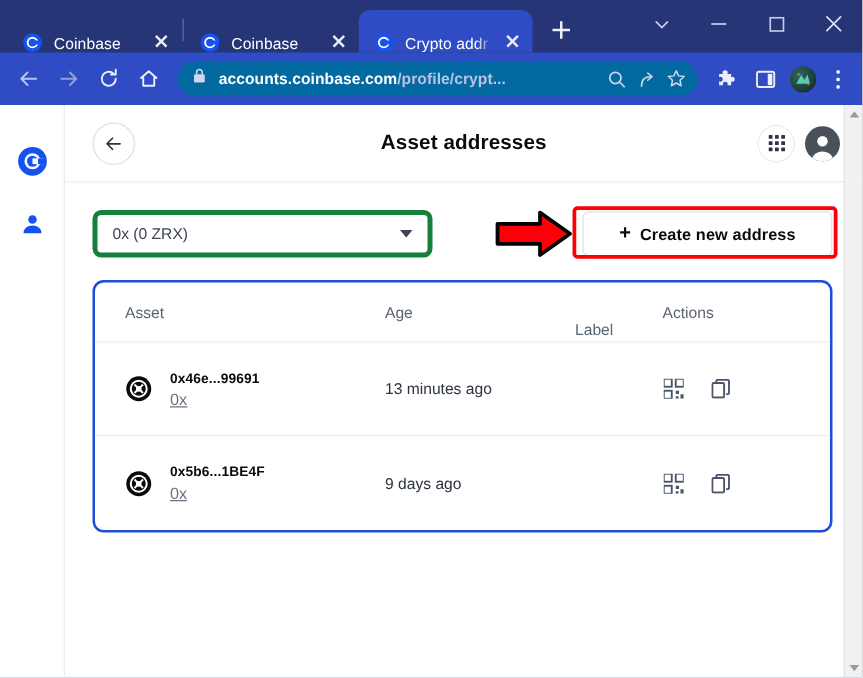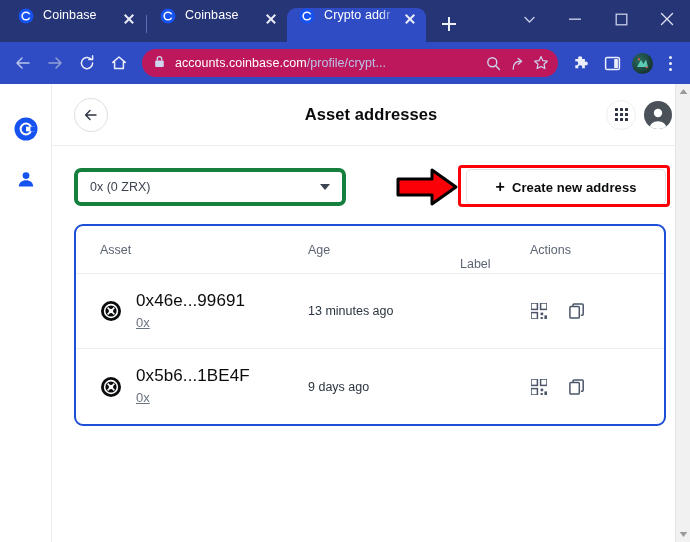--- a/index.html
+++ b/index.html
@@ -8,21 +8,21 @@
     background:#ffffff;
     font-family:"Liberation Sans", sans-serif;
     -webkit-font-smoothing:antialiased;
   }
   .window{position:relative;width:690px;height:542px;background:#253575;overflow:hidden;}
 
   
   .tabstrip{position:relative;height:42px;background:#253575;}
   .tabs{position:absolute;left:6px;top:6px;display:flex;align-items:flex-end;height:36px;}
   .tab{
-    position:relative;display:flex;align-items:flex-start;height:34px;width:139px;
+    position:relative;display:flex;align-items:flex-end;height:34px;width:139px;
     padding:0 6px 0 12px;box-sizing:border-box;border-radius:9px 9px 0 0;
   }
   .tab.inactive{background:transparent;}
   .tab.active{background:#2f4cc4;}
   .tab-fav{width:16px;height:16px;flex:0 0 16px;margin-right:9px;}
   .tab-title{
     flex:1;color:#ffffff;font-size:12.5px;white-space:nowrap;overflow:hidden;
     letter-spacing:0.1px;
   }
   .tab.active .tab-title{
@@ -48,22 +48,22 @@
   .newtab:after{left:13px;top:7px;width:2px;height:14px;}
 
   .wincontrols{position:absolute;right:0;top:0;height:38px;display:flex;align-items:center;}
   .wc{width:46px;height:38px;display:flex;align-items:center;justify-content:center;}
   .wc svg{display:block;}
 
   
   .toolbar{position:relative;height:42px;background:#2f4cc4;display:flex;align-items:center;padding:0 8px;box-sizing:border-box;}
   .tb-btn{width:30px;height:30px;display:flex;align-items:center;justify-content:center;flex:0 0 30px;margin-right:2px;}
   .omnibox{
-    flex:1;height:28px;margin:0 8px 0 6px;background:#be185d;border-radius:14px;
-    display:flex;align-items:center;padding:0 6px 0 12px;box-sizing:border-box;
+    flex:1;height:28px;margin:0 8px 0 6px;background:#0369a1;border-radius:14px;
+    display:flex;align-items:center;padding:0 6px 0 12px;box-sizing:border-box;font-weight:bold;
   }
   .lock{flex:0 0 12px;margin-right:9px;}
   .url{
     flex:1;font-size:12.5px;color:#ffffff;white-space:nowrap;overflow:hidden;letter-spacing:0.05px;
   }
   .url .path{color:#b9c2e8;}
   .omni-icon{width:22px;height:22px;flex:0 0 22px;display:flex;align-items:center;justify-content:center;margin-left:2px;}
   .ext-icon{width:28px;height:28px;flex:0 0 28px;display:flex;align-items:center;justify-content:center;margin-left:2px;}
   .avatar-ext{width:21px;height:21px;border-radius:50%;background:radial-gradient(circle at 35% 35%,#2b6b5e 0%,#16332f 75%);display:flex;align-items:center;justify-content:center;}
   .menu-dots{width:24px;height:28px;flex:0 0 24px;display:flex;flex-direction:column;align-items:center;justify-content:center;gap:3px;margin-left:2px;}
@@ -118,21 +118,21 @@
   .thead{display:flex;align-items:center;height:48px;border-bottom:1px solid #ededed;padding:0 24px;box-sizing:border-box;}
   .th{font-size:12.5px;color:#5b6472;}
   .c-asset{width:208px;flex:0 0 208px;}
   .c-age{width:152px;flex:0 0 152px;}
   .c-label{width:70px;flex:0 0 70px;margin-top:29px;}
   .c-actions{flex:1;}
   .trow{display:flex;align-items:center;height:75px;padding:0 24px;box-sizing:border-box;border-bottom:1px solid #ededed;}
   .trow:last-child{border-bottom:none;}
   .asset-cell{display:flex;align-items:center;width:208px;flex:0 0 208px;}
   .coin{width:22px;height:22px;flex:0 0 22px;margin-right:14px;}
-  .addr{font-size:17px;font-weight:normal;color:#0a0b0d;line-height:1.35;letter-spacing:0.1px;text-align:center;}
+  .addr{font-size:11px;font-weight:bold;color:#0a0b0d;line-height:1.35;letter-spacing:0.1px;text-align:center;}
   .sub{font-size:13px;color:#6b7280;line-height:1.4;text-decoration:underline;}
   .age{font-size:12.5px;color:#2b3440;width:152px;flex:0 0 152px;}
   .labelcell{width:70px;flex:0 0 70px;}
   .actions{flex:1;display:flex;align-items:center;gap:20px;}
   .act{width:18px;height:18px;display:flex;align-items:center;justify-content:center;}
 
   
   .scrollbar{position:absolute;right:0;top:0;width:15px;height:458px;background:#f1f1f1;border-left:1px solid #e4e4e4;box-sizing:border-box;}
   .sb-arrow{height:15px;display:flex;align-items:center;justify-content:center;}
   .sb-arrow.bottom{position:absolute;bottom:0;left:0;right:0;}

